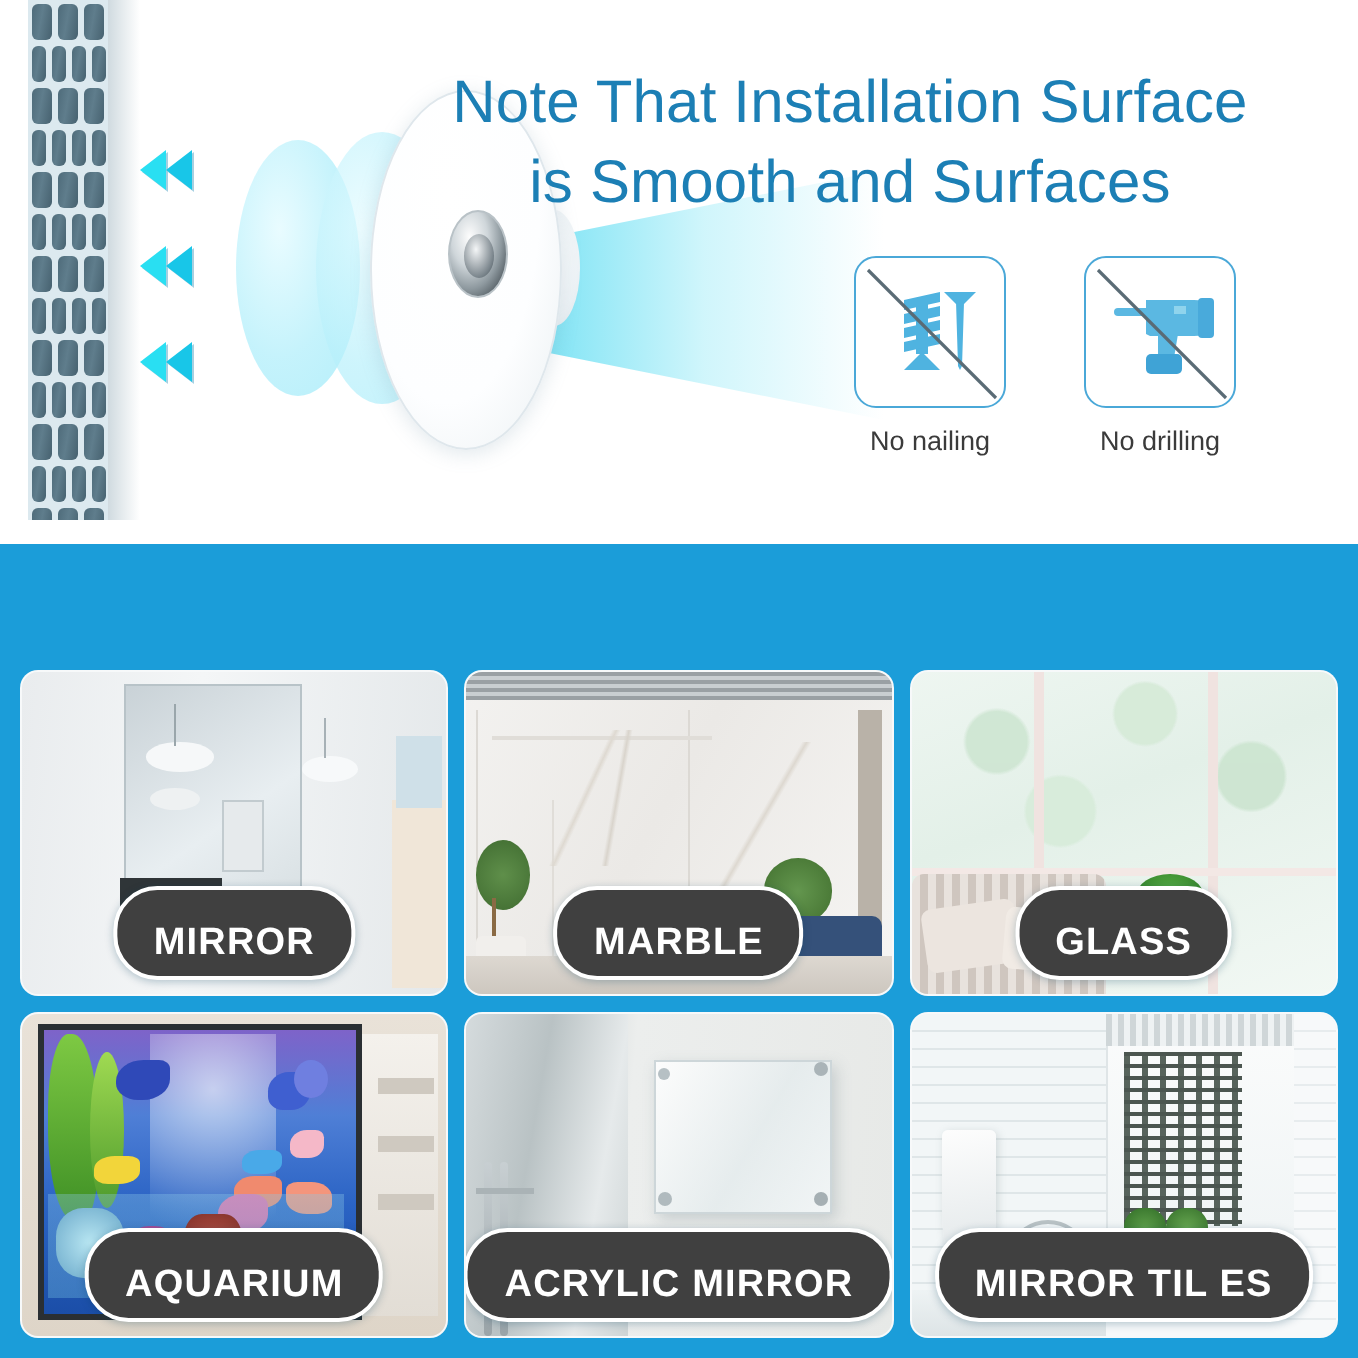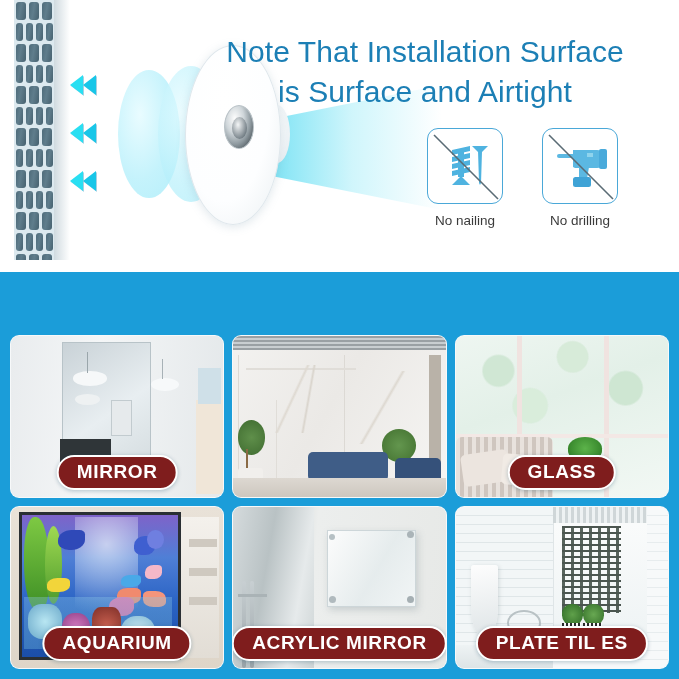--- a/index.html
+++ b/index.html
@@ -130,23 +130,23 @@
     gap: 8px;
   }
   .card {
     position: relative; border-radius: 9px; overflow: hidden;
     background: #eef2f4; border: 1px solid rgba(255,255,255,.55);
   }
   .card-art { position: absolute; inset: 0; }
   .pill {
     position: absolute; bottom: 7px; left: 50%;
     transform: translateX(-50%);
-    background: #7f1d1d; color: #ffffff;
+    background: #404040; color: #ffffff;
     border: 2.5px solid #ffffff; border-radius: 22px;
-    padding: 4px 18px 5px;
+    padding: 16px 18px 5px;
     font-size: 19px; font-weight: bold; letter-spacing: .6px;
     white-space: nowrap;
     box-shadow: 0 1px 4px rgba(0,60,90,.28);
   }
 
   
   .wallbg { position: absolute; inset: 0; }
   .shape { position: absolute; }
 </style>
 </head>
@@ -246,21 +246,21 @@
 
     <div id="air-beam"></div>
     <div class="halo" id="halo-1"></div>
     <div class="halo" id="halo-2"></div>
     <div id="cup-neck"></div>
     <div id="cup-disc"></div>
     <div id="cup-knob"></div>
 
     <h1 id="headline">
       <span class="l1">Note That Installation Surface</span>
-      <span class="l2">is Surface and Airtight</span>
+      <span class="l2">is Smooth and Surfaces</span>
     </h1>
 
     <div class="badge" id="badge-drill">
       <div class="badge-box">
         <svg width="76" height="76" viewBox="0 0 76 76">
           <g fill="#5BB8E2">
             <rect x="14" y="25" width="18" height="4" rx="2"></rect>
             <path d="M30 21h24c6 0 10 4 10 9s-4 9-10 9H32l-2-1z"></path>
             <rect x="56" y="20" width="8" height="20" rx="2" fill="#49AADB"></rect>
             <path d="M36 38h10l-2 12h-8z"></path>
@@ -324,20 +324,21 @@
           <div class="shape" style="left:55%;top:22%;width:40%;height:45%;background:linear-gradient(120deg,transparent 40%,#ddd8d0 42%,transparent 44%);"></div>
           <div class="shape" style="left:92%;top:12%;width:6%;height:76%;background:#b9b2a8;"></div>
           <div class="shape" style="left:2%;top:52%;width:13%;height:22%;background:radial-gradient(circle,#5f8f4a,#3f6b30);border-radius:50%;"></div>
           <div class="shape" style="left:6%;top:70%;width:2px;height:14%;background:#8a6a44;"></div>
           <div class="shape" style="left:2%;top:82%;width:12%;height:11%;background:#f1efec;border-radius:3px;"></div>
           <div class="shape" style="left:70%;top:58%;width:16%;height:20%;background:radial-gradient(circle,#63964e,#42702f);border-radius:50%;"></div>
           <div class="shape" style="left:35%;top:72%;width:38%;height:18%;background:#3f5d87;border-radius:5px;"></div>
           <div class="shape" style="left:76%;top:76%;width:22%;height:17%;background:#35517a;border-radius:5px;"></div>
           <div class="shape" style="left:0;top:88%;width:100%;height:12%;background:linear-gradient(180deg,#ddd8d1,#cdc7bf);"></div>
         </div>
+        <div class="pill">MARBLE</div>
       </div>
 
       <div class="card">
         <div class="card-art">
           <div class="wallbg" style="background:linear-gradient(160deg,#eef6f1 0%,#e3f0e8 40%,#f2f8f4 100%);"></div>
           <div class="shape" style="left:0;top:0;width:100%;height:72%;background:radial-gradient(circle at 20% 30%,#cfe6d3 0 8%,transparent 9%),radial-gradient(circle at 55% 18%,#d6ead8 0 10%,transparent 11%),radial-gradient(circle at 80% 45%,#cde5d1 0 9%,transparent 10%),radial-gradient(circle at 35% 60%,#d8ecdb 0 11%,transparent 12%);opacity:.95;"></div>
           <div class="shape" style="left:29%;top:0;width:5px;height:100%;background:#f0e3e0;"></div>
           <div class="shape" style="left:70%;top:0;width:5px;height:100%;background:#f0e3e0;"></div>
           <div class="shape" style="left:0;top:61%;width:100%;height:4px;background:#f3e8e5;"></div>
           <div class="shape" style="left:0;top:63%;width:46%;height:37%;background:repeating-linear-gradient(90deg,#e8e2dd 0 4px,#cfc6bf 4px 8px);border-radius:6px 6px 0 0;"></div>
@@ -403,18 +404,18 @@
               repeating-linear-gradient(180deg,#2e3a33 0 2px,transparent 2px 6px),
               repeating-linear-gradient(90deg,#3c4a41 0 3px,transparent 3px 9px);opacity:.85;"></div>
           <div class="shape" style="left:50%;top:60%;width:10%;height:13%;background:radial-gradient(circle,#5fa04a,#2f6b26);border-radius:45%;"></div>
           <div class="shape" style="left:60%;top:60%;width:10%;height:13%;background:radial-gradient(circle,#68a852,#346f29);border-radius:45%;"></div>
           <div class="shape" style="left:50%;top:72%;width:9%;height:7%;background:repeating-linear-gradient(90deg,#2b2b2b 0 2px,#fff 2px 4px);"></div>
           <div class="shape" style="left:60%;top:72%;width:9%;height:7%;background:repeating-linear-gradient(90deg,#2b2b2b 0 2px,#fff 2px 4px);"></div>
           <div class="shape" style="left:7%;top:36%;width:13%;height:44%;background:linear-gradient(170deg,#fdfdfd,#dfe5e7);border-radius:3px 3px 40% 40%;box-shadow:1px 1px 4px rgba(130,145,150,.3);"></div>
           <div class="shape" style="left:24%;top:64%;width:16%;height:16%;border:2.5px solid #b9c2c5;border-radius:50%;"></div>
           <div class="shape" style="left:0;top:86%;width:46%;height:14%;background:linear-gradient(180deg,#eef3f4,#dde4e6);"></div>
         </div>
-        <div class="pill">PLATE TIL ES</div>
+        <div class="pill">MIRROR TIL ES</div>
       </div>
 
     </div>
   </div>
 </div>
 
 </body></html>

